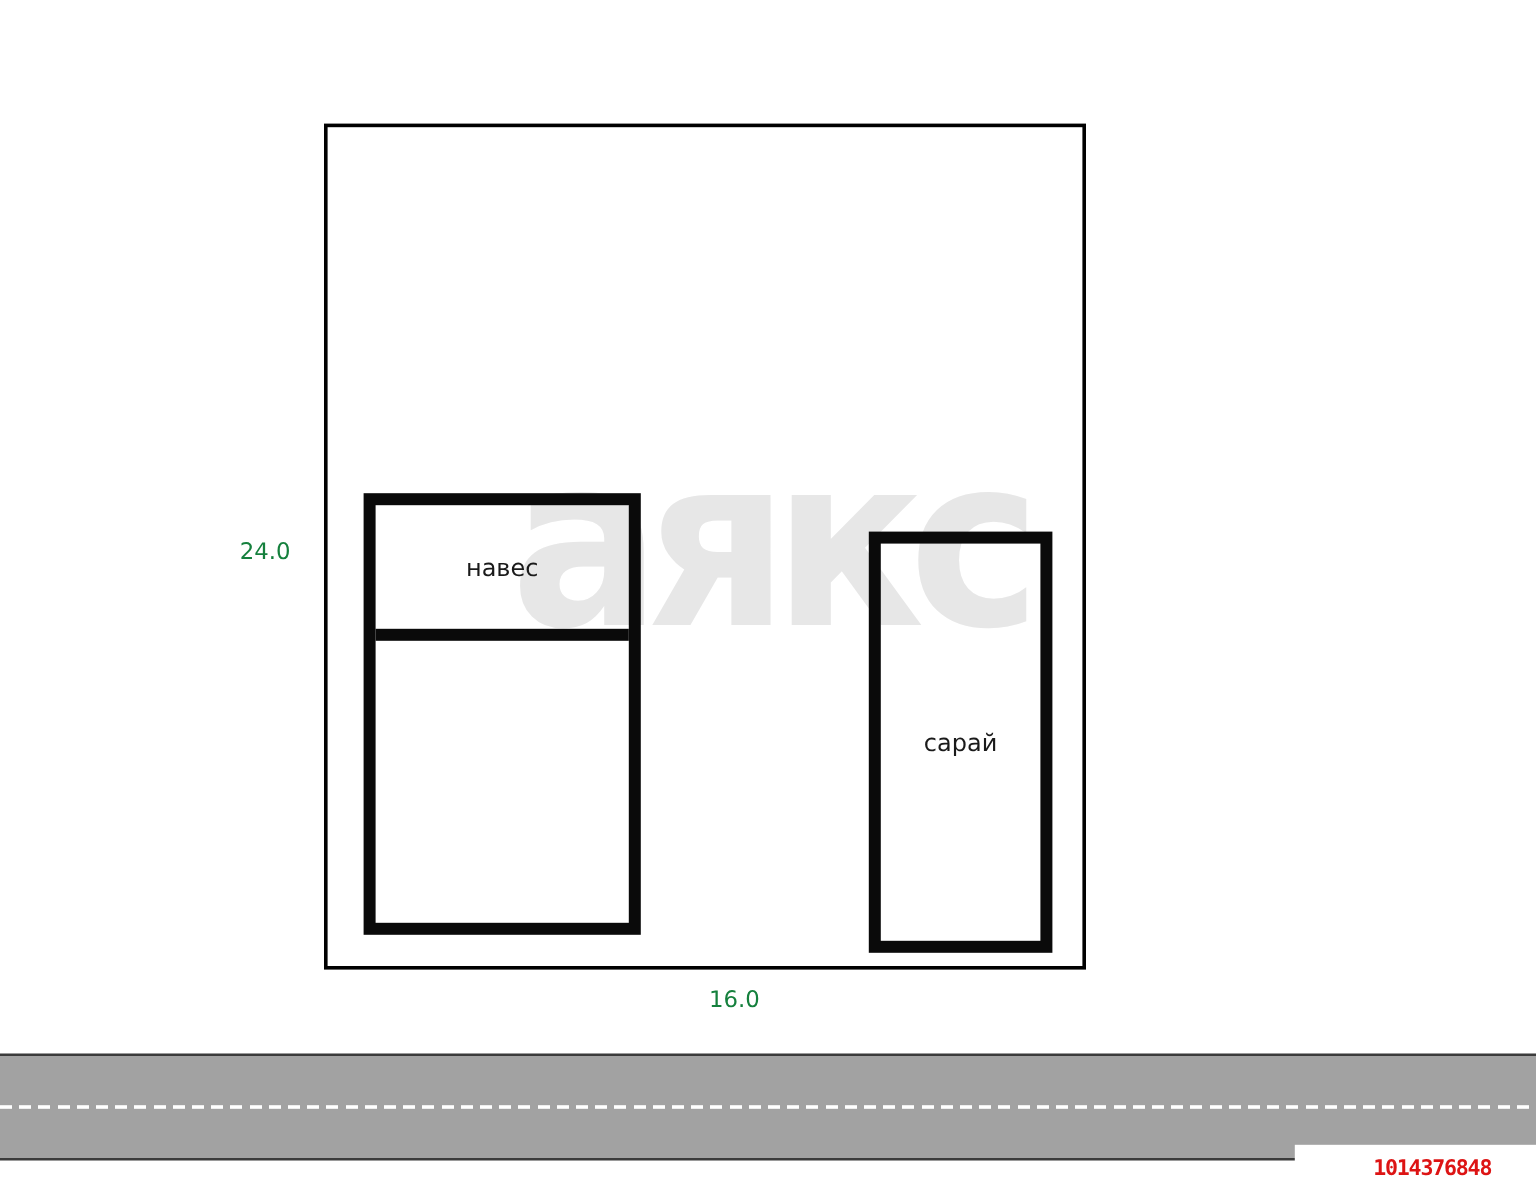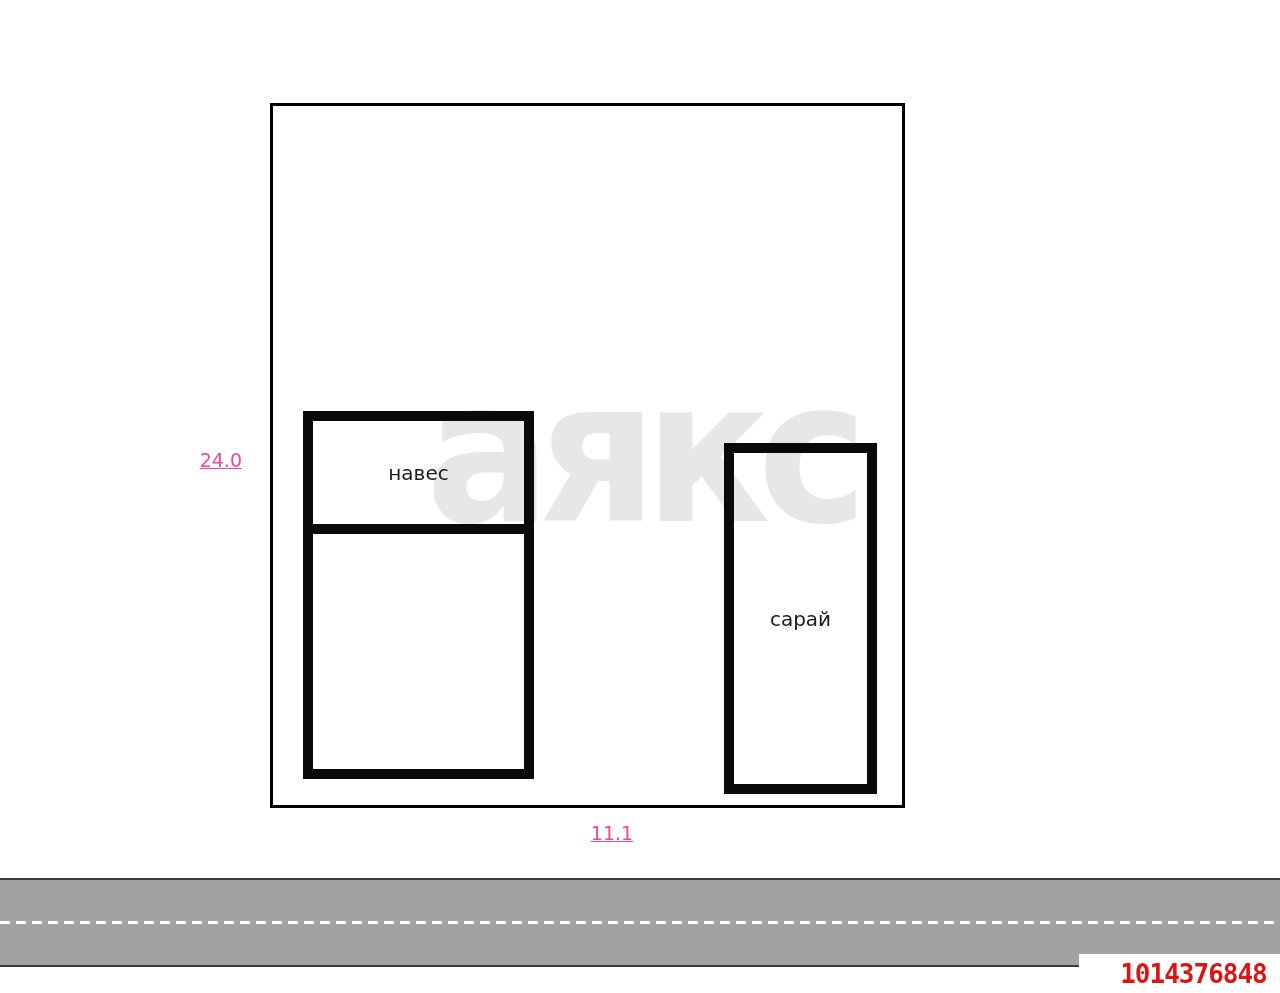--- a/index.html
+++ b/index.html
@@ -87,23 +87,22 @@
   .room-label {
     font-size: 20px;
     color: #1a1a1a;
     white-space: nowrap;
   }
 
   
   .dim-label {
     position: absolute;
     font-size: 19px;
-    color: #ec4899;
+    color: #15803d;
     z-index: 4;
-    text-decoration: underline;
   }
   .dim-height {
     left: 170px;
     top: 449px;
     width: 72px;
     text-align: right;
   }
   .dim-width {
     left: 570px;
     top: 822px;
@@ -141,21 +140,21 @@
     height: 39px;
     background: #ffffff;
     display: flex;
     align-items: center;
     justify-content: center;
     z-index: 6;
   }
   .id-text {
     font-family: "DejaVu Sans Mono", "Liberation Mono", monospace;
     font-weight: 700;
-    font-size: 26px;
+    font-size: 18px;
     letter-spacing: -1px;
     color: #dd1414;
     margin-left: 28px;
   }
 </style>
 </head>
 <body>
 
 <div class="watermark">аякс</div>
 
@@ -166,21 +165,21 @@
     <span class="room-label">навес</span>
   </div>
   <div class="house-divider"></div>
 </div>
 
 <div class="building building-barn">
   <span class="room-label">сарай</span>
 </div>
 
 <div class="dim-label dim-height">24.0</div>
-<div class="dim-label dim-width">11.1</div>
+<div class="dim-label dim-width">16.0</div>
 
 <div class="road">
   <div class="road-dash"></div>
 </div>
 
 <div class="id-box">
   <span class="id-text">1014376848</span>
 </div>
 
 </body></html>

